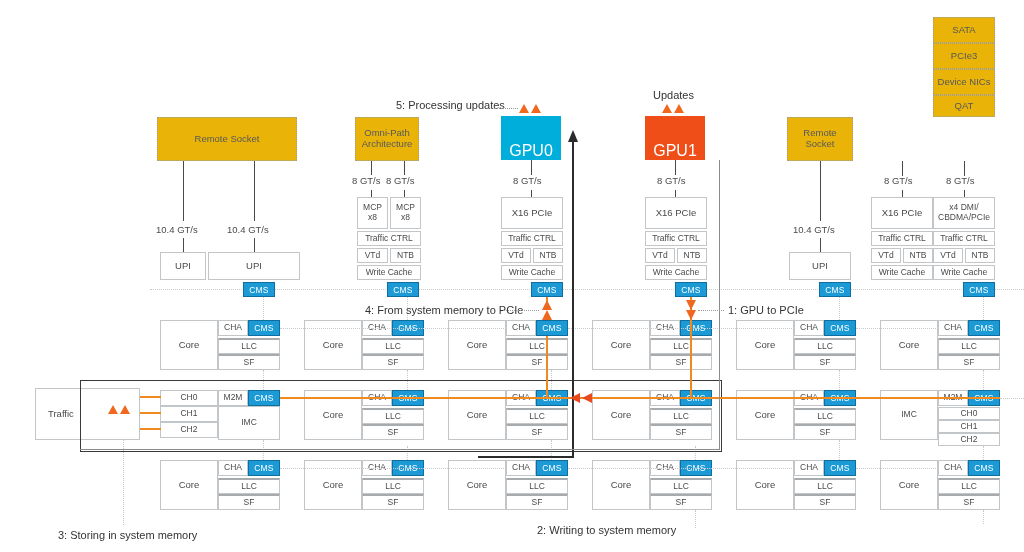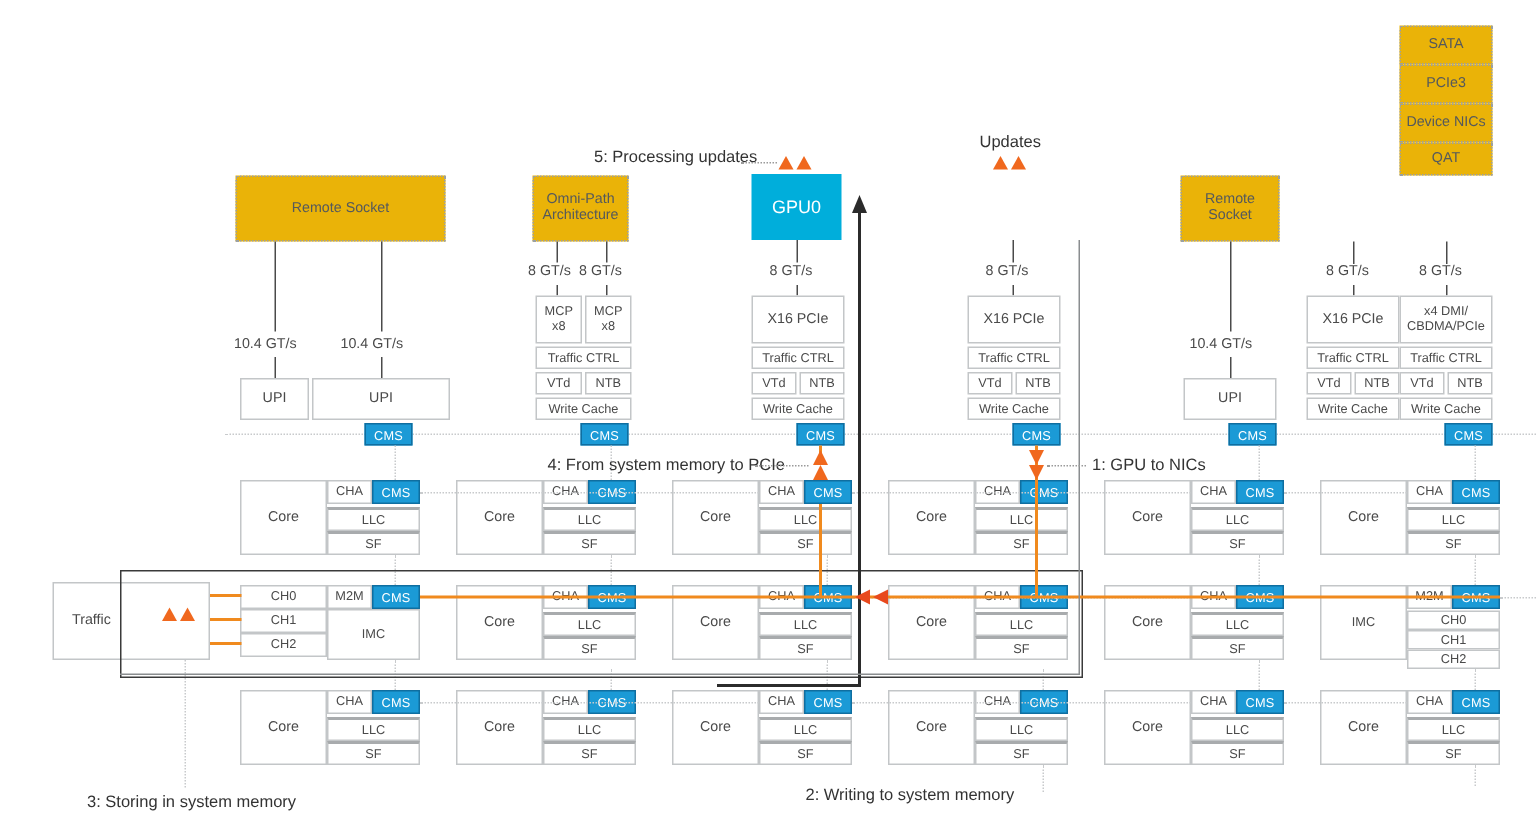--- a/index.html
+++ b/index.html
@@ -10,22 +10,22 @@
   
   .bx{position:absolute;box-sizing:border-box;display:flex;align-items:center;
       justify-content:center;text-align:center;background:#fff;
       border:1px solid #b9bcbe;font-size:9.5px;color:#4a4a4a;line-height:1.15;}
   .bx.dash{border:1px dotted #9aa0a4;background:#eab308;color:#55595c;}
   .bx.grey{border:1px solid #c3c6c8;border-top:2px solid #a8abad;background:#fff;}
   .bx.plain{border:1px solid #c3c6c8;}
   .cms{position:absolute;box-sizing:border-box;display:flex;align-items:center;
        justify-content:center;background:#1b9ad6;color:#fff;font-size:8.5px;
        border:1px solid #0f6ea0;letter-spacing:.2px;}
-  .gpu{position:absolute;box-sizing:border-box;display:flex;align-items:center;
-       justify-content:center;color:#fff;font-size:12px;border:0;}
+  .gpu{position:absolute;box-sizing:border-box;display:flex;align-items:flex-end;
+       justify-content:center;color:#fff;font-size:16px;border:0;}
   .lbl{position:absolute;font-size:9.5px;color:#4a4a4a;white-space:nowrap;}
   .lbl.ann{font-size:11px;color:#333;}
   .ln{position:absolute;background:#4a4a4a;}
   .vdot{position:absolute;border-left:1px dotted #c8cacc;}
   .hdot{position:absolute;border-top:1px dotted #c8cacc;}
   .orng{position:absolute;background:#f08a1e;}
   .blk{position:absolute;background:#2b2b2b;}
   .frame{position:absolute;border:1px solid #3a3a3a;background:transparent;}
   svg.ov{position:absolute;left:0;top:0;width:1024px;height:552px;
          pointer-events:none;overflow:visible;}
@@ -40,20 +40,23 @@
   </div>
 
   <div class="bx dash" style="left:355px;top:117px;width:64px;height:44px;padding:0 2px;">
     <span>Omni-Path Architecture</span>
   </div>
 
   <div class="gpu" style="left:501px;top:116px;width:60px;height:44px;background:#00aedb;">
     <span>GPU0</span>
   </div>
 
+  <div class="gpu" style="left:645px;top:116px;width:60px;height:44px;background:#f04e18;">
+    <span>GPU1</span>
+  </div>
 
   <div class="bx dash" style="left:787px;top:117px;width:66px;height:44px;">
     <span>Remote Socket</span>
   </div>
 
 
   <div class="bx dash" style="left:933px;top:17px;width:62px;height:26px;">
     <span>SATA</span>
   </div>
   <div class="bx dash" style="left:933px;top:43px;width:62px;height:26px;">
@@ -581,21 +584,21 @@
     <polygon points="570,398 580,393 580,403" fill="#e8491d"></polygon>
     <polygon points="582,398 592,393 592,403" fill="#e8491d"></polygon>
   </svg>
 
   <div class="ln" style="left:719px;top:160px;width:1px;height:290px;background:#8a8d8f;"></div>
   <div class="ln" style="left:80px;top:449px;width:640px;height:1px;background:#8a8d8f;"></div>
 
   <div class="lbl ann" style="left:396px;top:99px;">5: Processing updates</div>
   <div class="lbl ann" style="left:653px;top:89px;">Updates</div>
   <div class="lbl ann" style="left:365px;top:304px;">4: From system memory to PCIe</div>
-  <div class="lbl ann" style="left:728px;top:304px;">1: GPU to NICs</div>
+  <div class="lbl ann" style="left:728px;top:304px;">1: GPU to PCIe</div>
   <div class="lbl ann" style="left:537px;top:524px;">2: Writing to system memory</div>
   <div class="lbl ann" style="left:58px;top:529px;">3: Storing in system memory</div>
 
   <div class="hdot" style="left:494px;top:108px;width:24px;border-top:1px dotted #9a9a9a;"></div>
   <div class="hdot" style="left:503px;top:310px;width:36px;border-top:1px dotted #9a9a9a;"></div>
   <div class="hdot" style="left:698px;top:310px;width:26px;border-top:1px dotted #9a9a9a;"></div>
 
 </div>
 
 </body></html>

